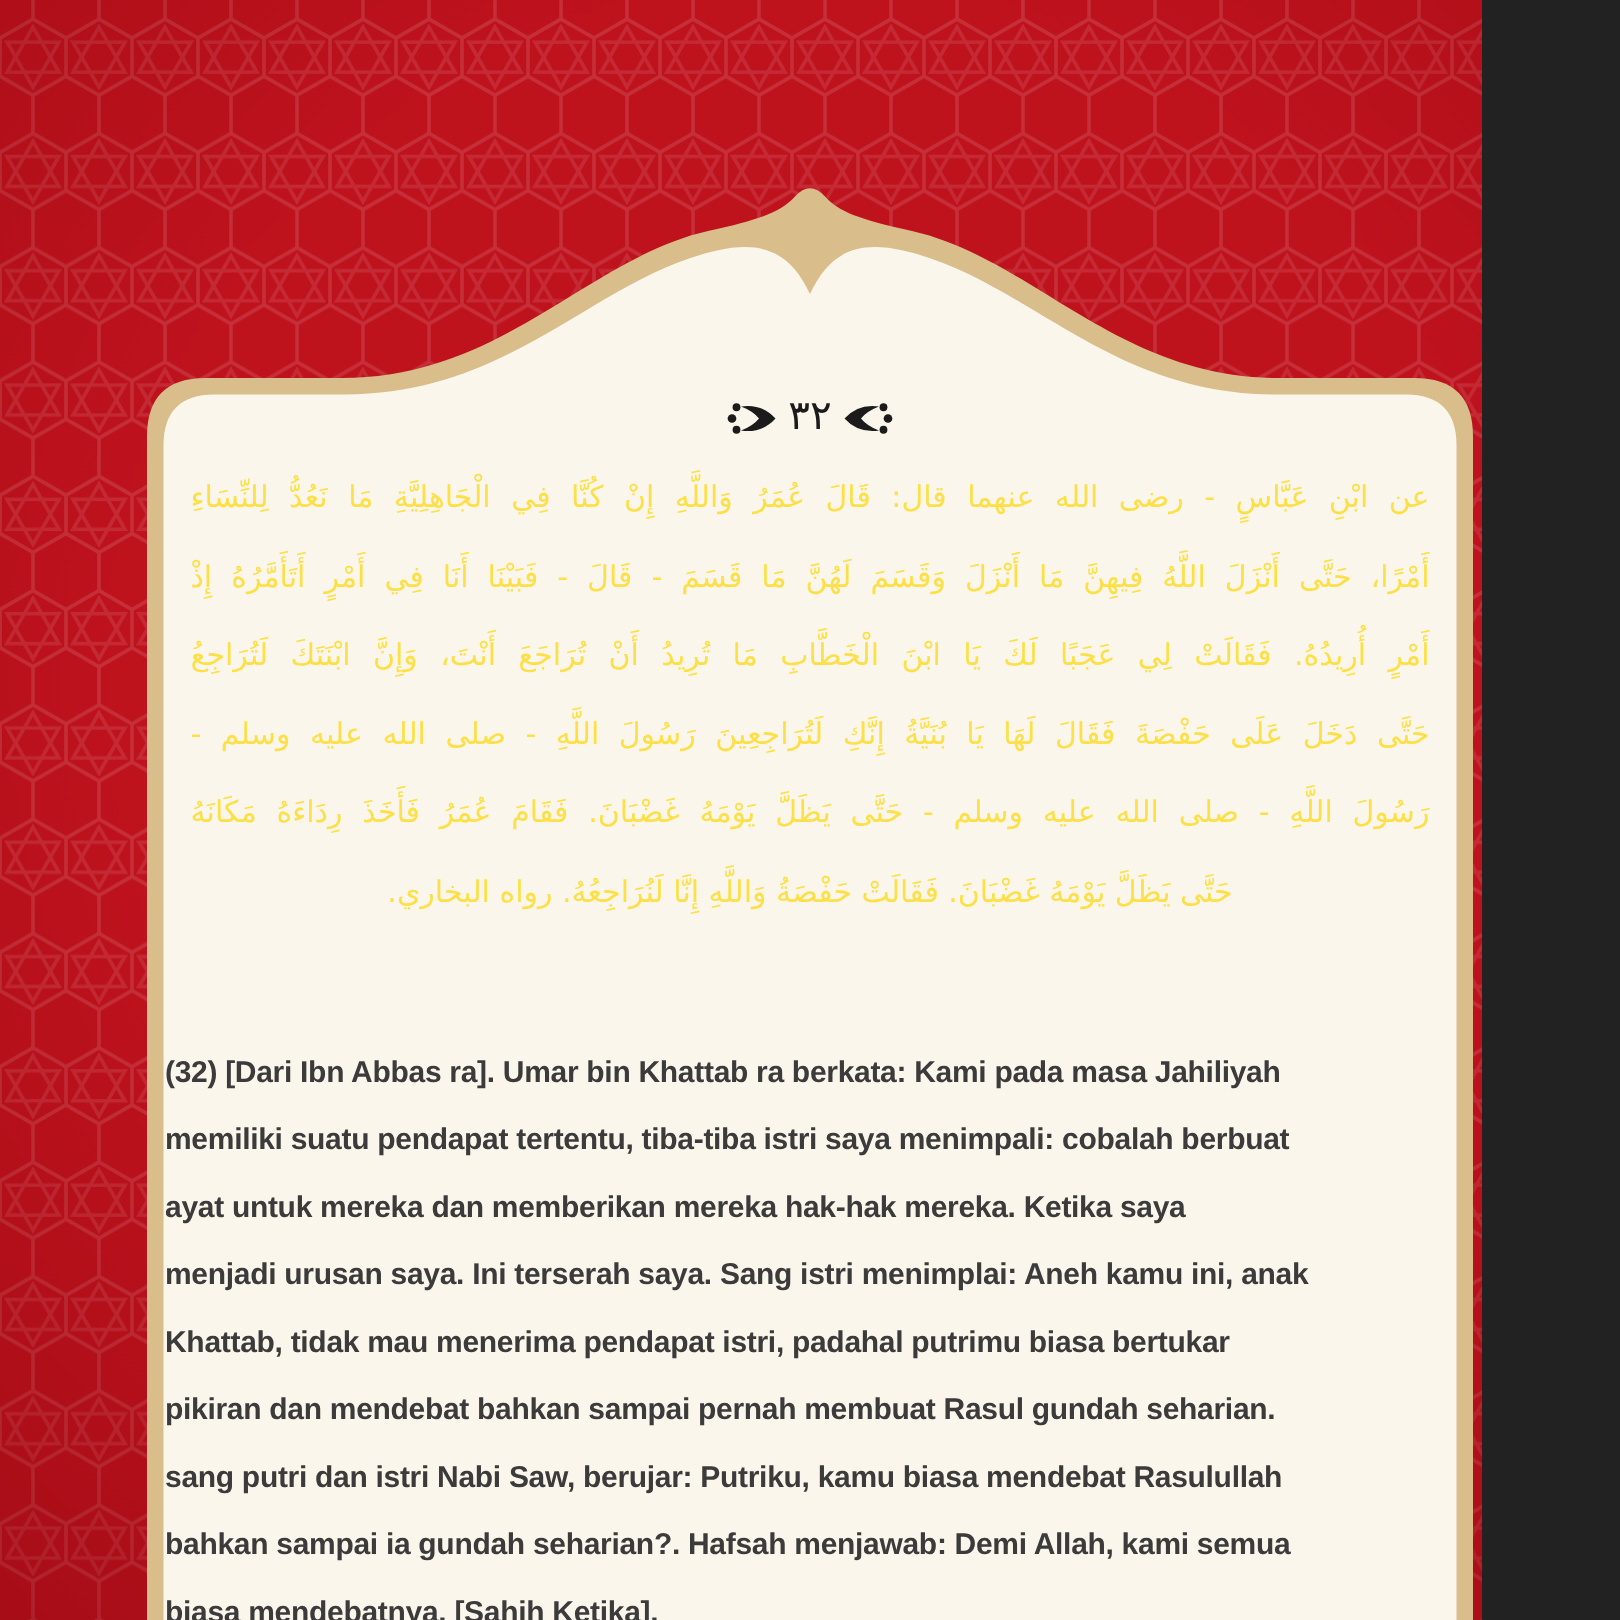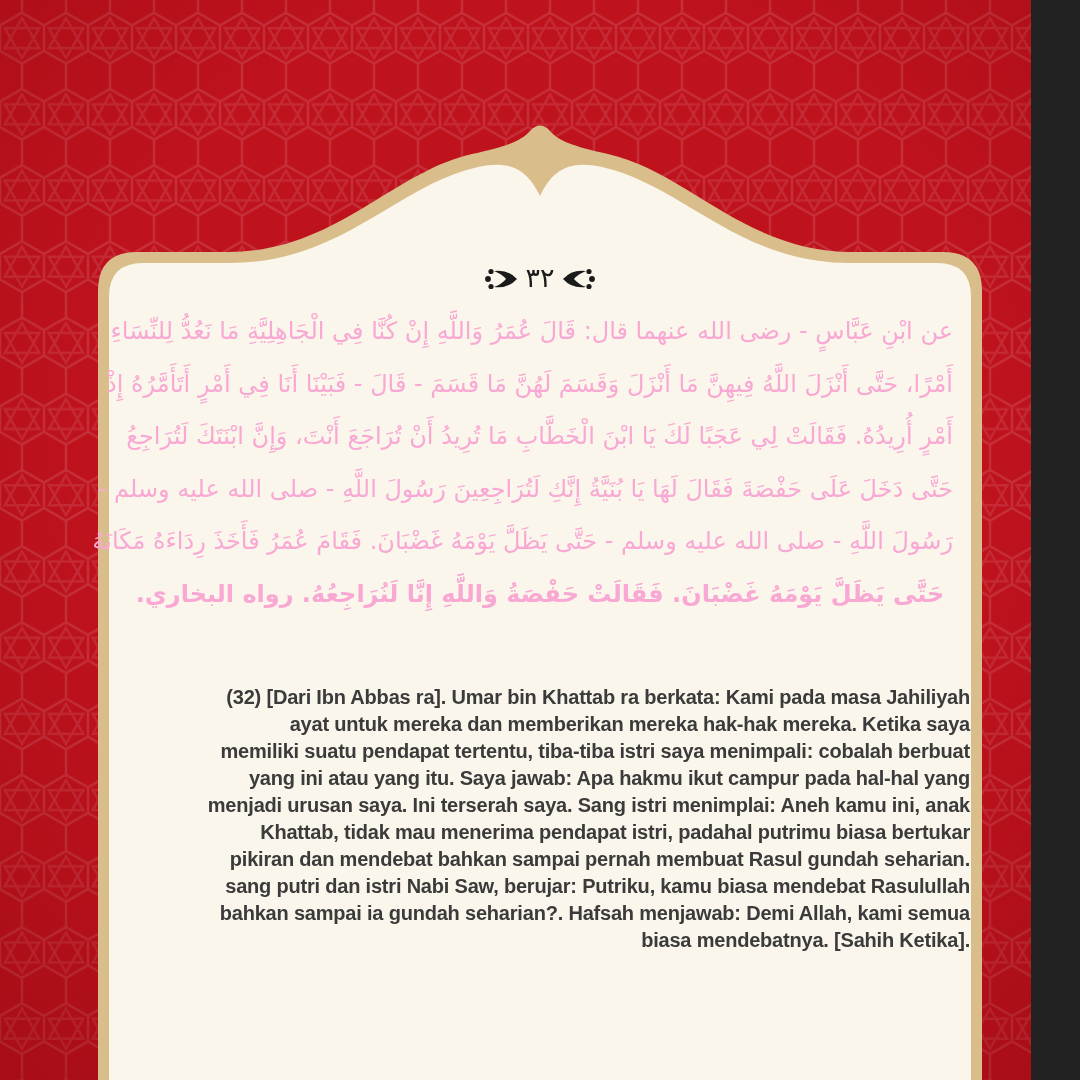--- a/index.html
+++ b/index.html
@@ -2,21 +2,20 @@
 <html><head>
 <meta charset="utf-8">
 <style>
   html, body { margin: 0; padding: 0; background: #222; }
   .canvas {
     position: relative;
     width: 988px;
     height: 1080px;
     overflow: hidden;
     font-family: "Liberation Sans", sans-serif;
-    padding-left: 43px;
   }
   .bg-svg, .card-svg {
     position: absolute;
     left: 0; top: 0;
     width: 1080px; height: 1080px;
     display: block;
   }
   .card-content {
     position: absolute;
     left: 0; top: 0;
@@ -38,51 +37,51 @@
     font-size: 27px;
     line-height: 1;
     padding-bottom: 4px;
   }
   .arabic-block {
     position: absolute;
     left: 127px; top: 305px;
     width: 826px;
     direction: rtl;
     font-family: "DejaVu Sans", sans-serif;
-    font-size: 24px;
-    color: #f9a8d4;
+    font-size: 20px;
+    color: #fde047;
   }
   .arabic-block .line {
     height: 52.5px;
     line-height: 52.5px;
     white-space: nowrap;
     overflow: visible;
     text-align: justify;
     text-align-last: justify;
   }
   .arabic-block .line:last-child {
     text-align: center;
     text-align-last: center;
-    font-weight: bold;
   }
   .translation-block {
     position: absolute;
     left: 110px; top: 684px;
     width: 860px;
     font-family: "Liberation Sans", sans-serif;
     font-weight: 700;
     font-size: 20px;
     letter-spacing: -0.2px;
     color: #3b3b3b;
   }
   .translation-block .line {
     height: 27px;
     line-height: 27px;
-    text-align: right;
+    text-align: left;
     white-space: nowrap;
+    margin-top: 18px;
   }
 </style>
 </head>
 <body>
 
 <div class="canvas">
 
   <svg class="bg-svg" viewBox="0 0 1080 1080" xmlns="http://www.w3.org/2000/svg">
     <defs>
       <pattern id="geo" width="88" height="152.4" patternUnits="userSpaceOnUse">
@@ -182,23 +181,22 @@
         <div class="line">عن ابْنِ عَبَّاسٍ - رضى الله عنهما قال: قَالَ عُمَرُ وَاللَّهِ إِنْ كُنَّا فِي الْجَاهِلِيَّةِ مَا نَعُدُّ لِلنِّسَاءِ</div>
         <div class="line">أَمْرًا، حَتَّى أَنْزَلَ اللَّهُ فِيهِنَّ مَا أَنْزَلَ وَقَسَمَ لَهُنَّ مَا قَسَمَ - قَالَ - فَبَيْنَا أَنَا فِي أَمْرٍ أَتَأَمَّرُهُ إِذْ</div>
         <div class="line">أَمْرٍ أُرِيدُهُ. فَقَالَتْ لِي عَجَبًا لَكَ يَا ابْنَ الْخَطَّابِ مَا تُرِيدُ أَنْ تُرَاجَعَ أَنْتَ، وَإِنَّ ابْنَتَكَ لَتُرَاجِعُ</div>
         <div class="line">حَتَّى دَخَلَ عَلَى حَفْصَةَ فَقَالَ لَهَا يَا بُنَيَّةُ إِنَّكِ لَتُرَاجِعِينَ رَسُولَ اللَّهِ - صلى الله عليه وسلم -</div>
         <div class="line">رَسُولَ اللَّهِ - صلى الله عليه وسلم - حَتَّى يَظَلَّ يَوْمَهُ غَضْبَانَ. فَقَامَ عُمَرُ فَأَخَذَ رِدَاءَهُ مَكَانَهُ</div>
         <div class="line">حَتَّى يَظَلَّ يَوْمَهُ غَضْبَانَ. فَقَالَتْ حَفْصَةُ وَاللَّهِ إِنَّا لَنُرَاجِعُهُ. رواه البخاري.</div>
       </div>
 
     <div class="translation-block">
         <div class="line">(32) [Dari Ibn Abbas ra]. Umar bin Khattab ra berkata: Kami pada masa Jahiliyah</div>
+        <div class="line">memiliki suatu pendapat tertentu, tiba-tiba istri saya menimpali: cobalah berbuat</div>
         <div class="line">ayat untuk mereka dan memberikan mereka hak-hak mereka. Ketika saya</div>
-        <div class="line">memiliki suatu pendapat tertentu, tiba-tiba istri saya menimpali: cobalah berbuat</div>
-        <div class="line">yang ini atau yang itu. Saya jawab: Apa hakmu ikut campur pada hal-hal yang</div>
         <div class="line">menjadi urusan saya. Ini terserah saya. Sang istri menimplai: Aneh kamu ini, anak</div>
         <div class="line">Khattab, tidak mau menerima pendapat istri, padahal putrimu biasa bertukar</div>
         <div class="line">pikiran dan mendebat bahkan sampai pernah membuat Rasul gundah seharian.</div>
         <div class="line">sang putri dan istri Nabi Saw, berujar: Putriku, kamu biasa mendebat Rasulullah</div>
         <div class="line">bahkan sampai ia gundah seharian?. Hafsah menjawab: Demi Allah, kami semua</div>
         <div class="line">biasa mendebatnya. [Sahih Ketika].</div>
       </div>
 
   </div>
 </div>

